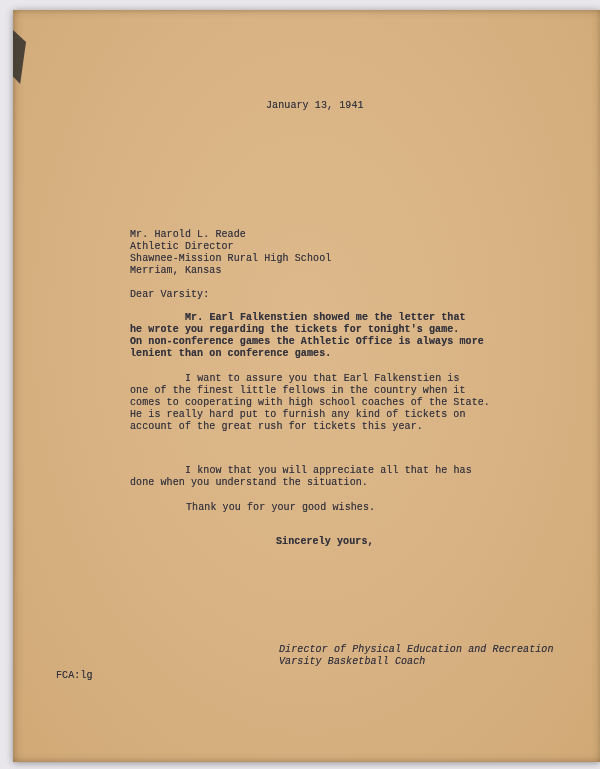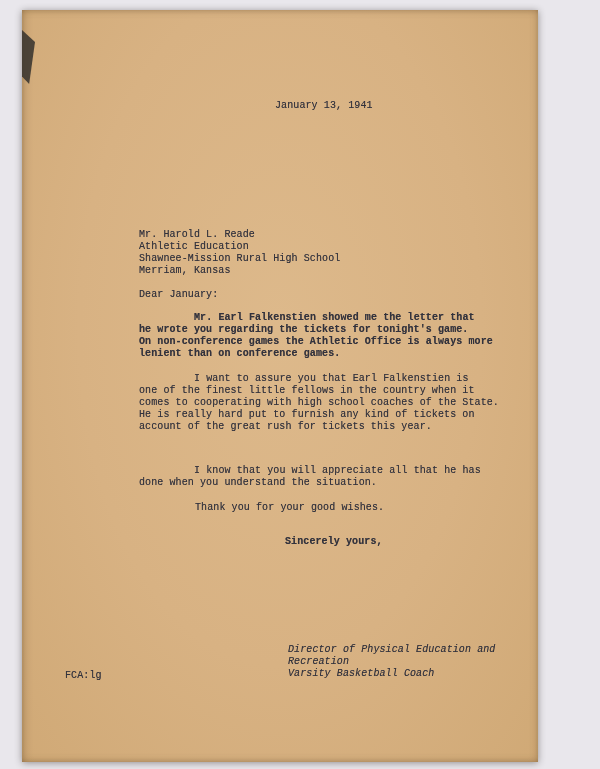--- a/index.html
+++ b/index.html
@@ -11,31 +11,30 @@
     height: 769px;
     position: relative;
     overflow: hidden;
     background: #e9e7ec;
     font-family: "Liberation Mono", "DejaVu Sans Mono", monospace;
   }
   .paper {
     position: absolute;
     left: 13px;
     top: 10px;
-    width: 516px;
+    width: 587px;
     height: 752px;
     background: radial-gradient(ellipse at 50% 42%, #ddb98b 0%, #d8b283 55%, #d0a976 100%);
     box-shadow:
       0 1px 7px rgba(40, 35, 30, 0.45),
       inset 7px 0 10px -6px rgba(80, 55, 25, 0.35),
       inset -5px 0 8px -5px rgba(80, 55, 25, 0.30),
       inset 0 6px 9px -6px rgba(80, 55, 25, 0.30),
       inset 0 -6px 9px -6px rgba(80, 55, 25, 0.30);
     overflow: hidden;
-    margin-left: 9px;
   }
   .scan-artifact {
     position: absolute;
     left: 0;
     top: 20px;
     width: 13px;
     height: 54px;
     background: #3c3731;
     clip-path: polygon(0 0, 100% 22%, 55% 100%, 0 86%);
     opacity: 0.9;
@@ -67,25 +66,25 @@
 </head>
 <body>
 
 <div class="paper">
 
   <div class="scan-artifact"></div>
 
   <div class="txt pos-date">January 13, 1941</div>
 
   <div class="txt pos-recipient">Mr. Harold L. Reade
-Athletic Education
+Athletic Director
 Shawnee-Mission Rural High School
 Merriam, Kansas</div>
 
-  <div class="txt pos-salutation">Dear January:</div>
+  <div class="txt pos-salutation">Dear Varsity:</div>
 
   <div class="txt para pos-para1">Mr. Earl Falkenstien showed me the letter that
 he wrote you regarding the tickets for tonight's game.
 On non-conference games the Athletic Office is always more
 lenient than on conference games.</div>
 
   <div class="txt para pos-para3">I know that you will appreciate all that he has
 done when you understand the situation.</div>
 
   <div class="txt para pos-para2">I want to assure you that Earl Falkenstien is

